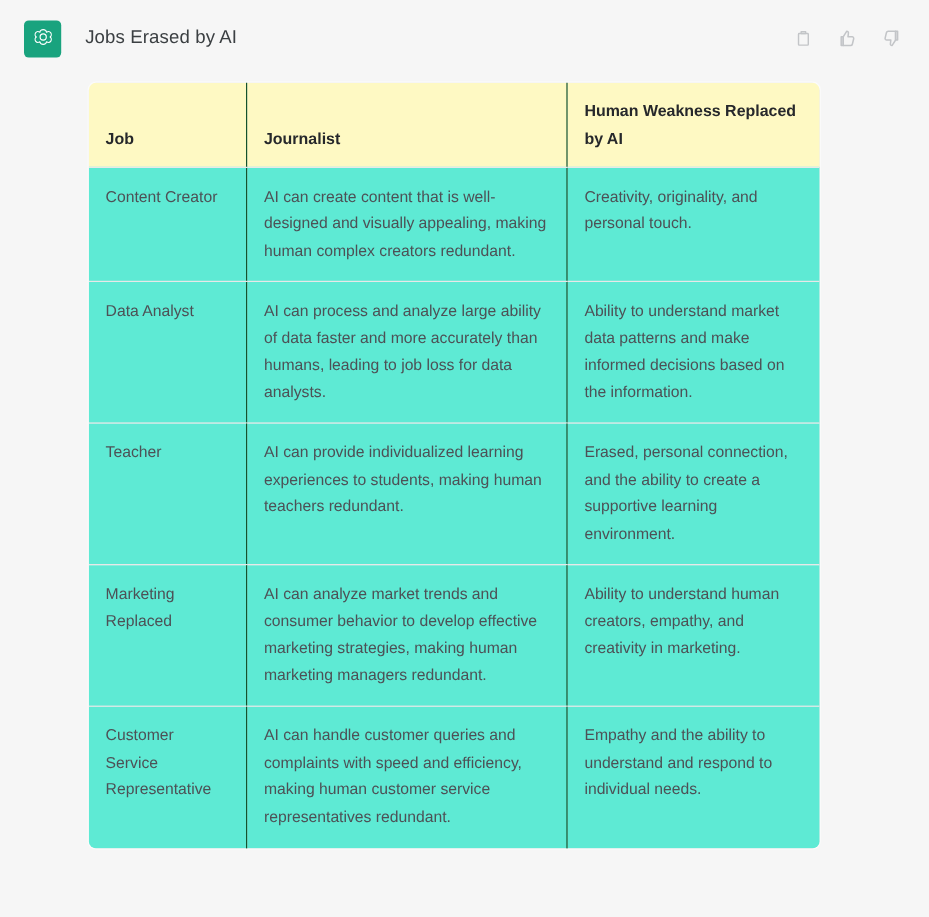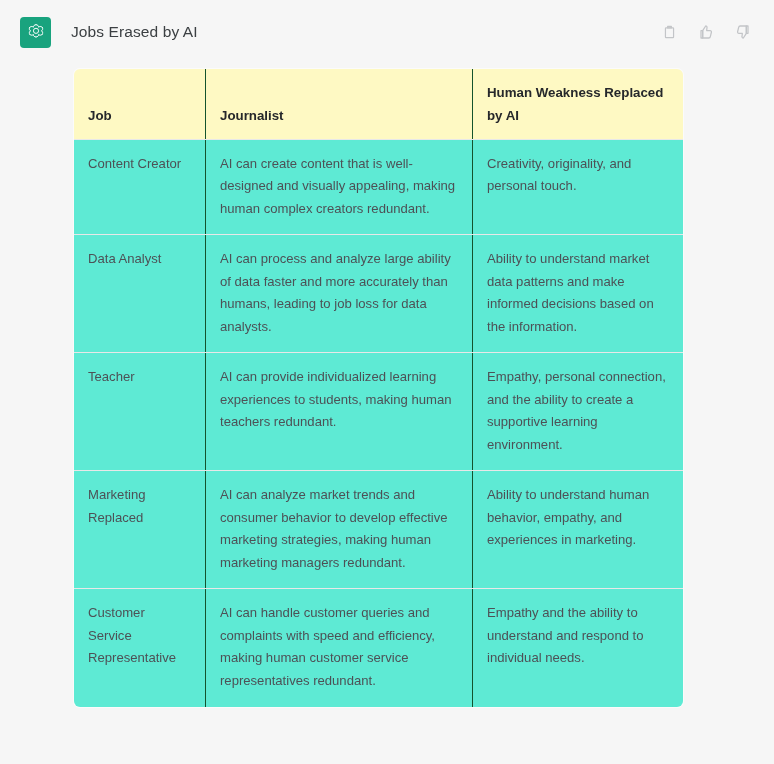--- a/index.html
+++ b/index.html
@@ -188,27 +188,27 @@
         <tr>
           <td>Data Analyst</td>
           <td>AI can process and analyze large ability of data faster and more accurately than humans, leading to job loss for data analysts.</td>
           <td>Ability to understand market data patterns and make informed decisions based on the information.</td>
         </tr>
 
 
         <tr>
           <td>Teacher</td>
           <td>AI can provide individualized learning experiences to students, making human teachers redundant.</td>
-          <td>Empathy, personal connection, and the ability to create a supportive learning environment.</td>
+          <td>Erased, personal connection, and the ability to create a supportive learning environment.</td>
         </tr>
 
         <tr>
           <td>Marketing Replaced</td>
           <td>AI can analyze market trends and consumer behavior to develop effective marketing strategies, making human marketing managers redundant.</td>
-          <td>Ability to understand human behavior, empathy, and experiences in marketing.</td>
+          <td>Ability to understand human creators, empathy, and creativity in marketing.</td>
         </tr>
 
         <tr>
           <td>Customer Service Representative</td>
           <td>AI can handle customer queries and complaints with speed and efficiency, making human customer service representatives redundant.</td>
           <td>Empathy and the ability to understand and respond to individual needs.</td>
         </tr>
 
       </tbody>
     </table>

